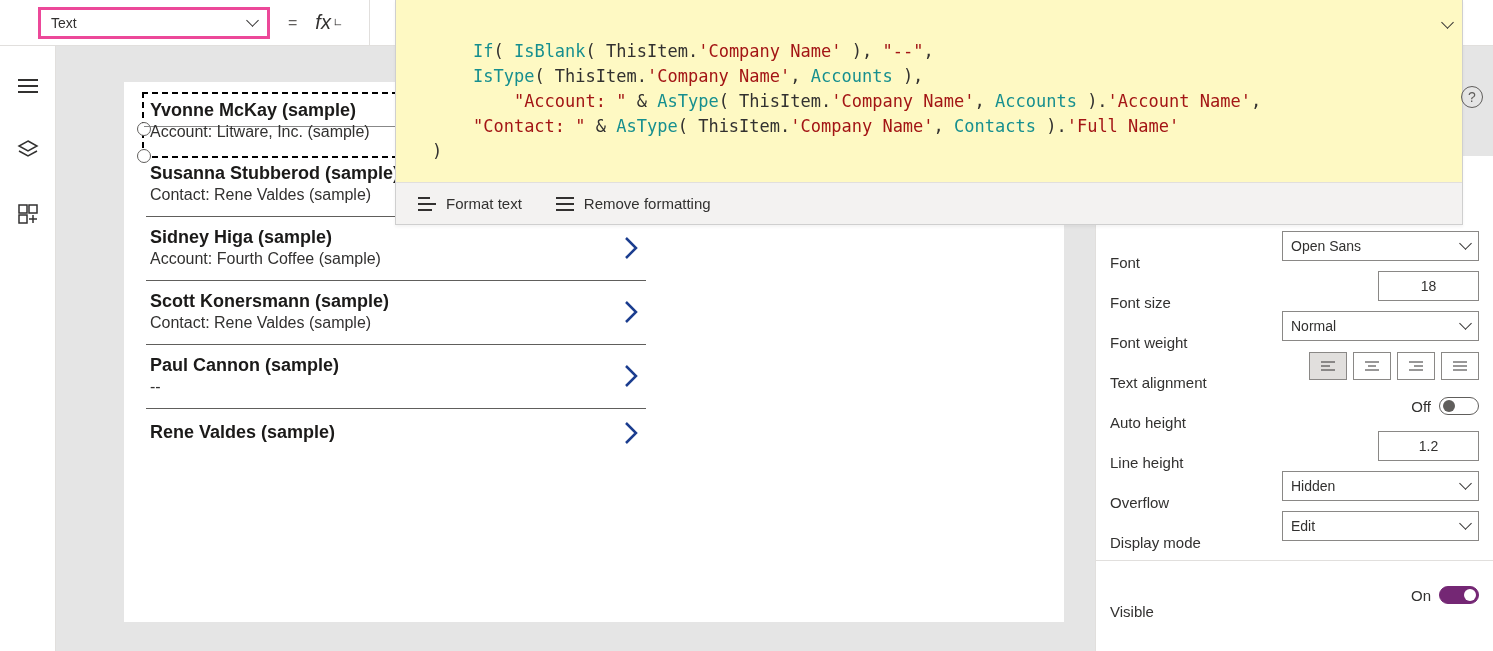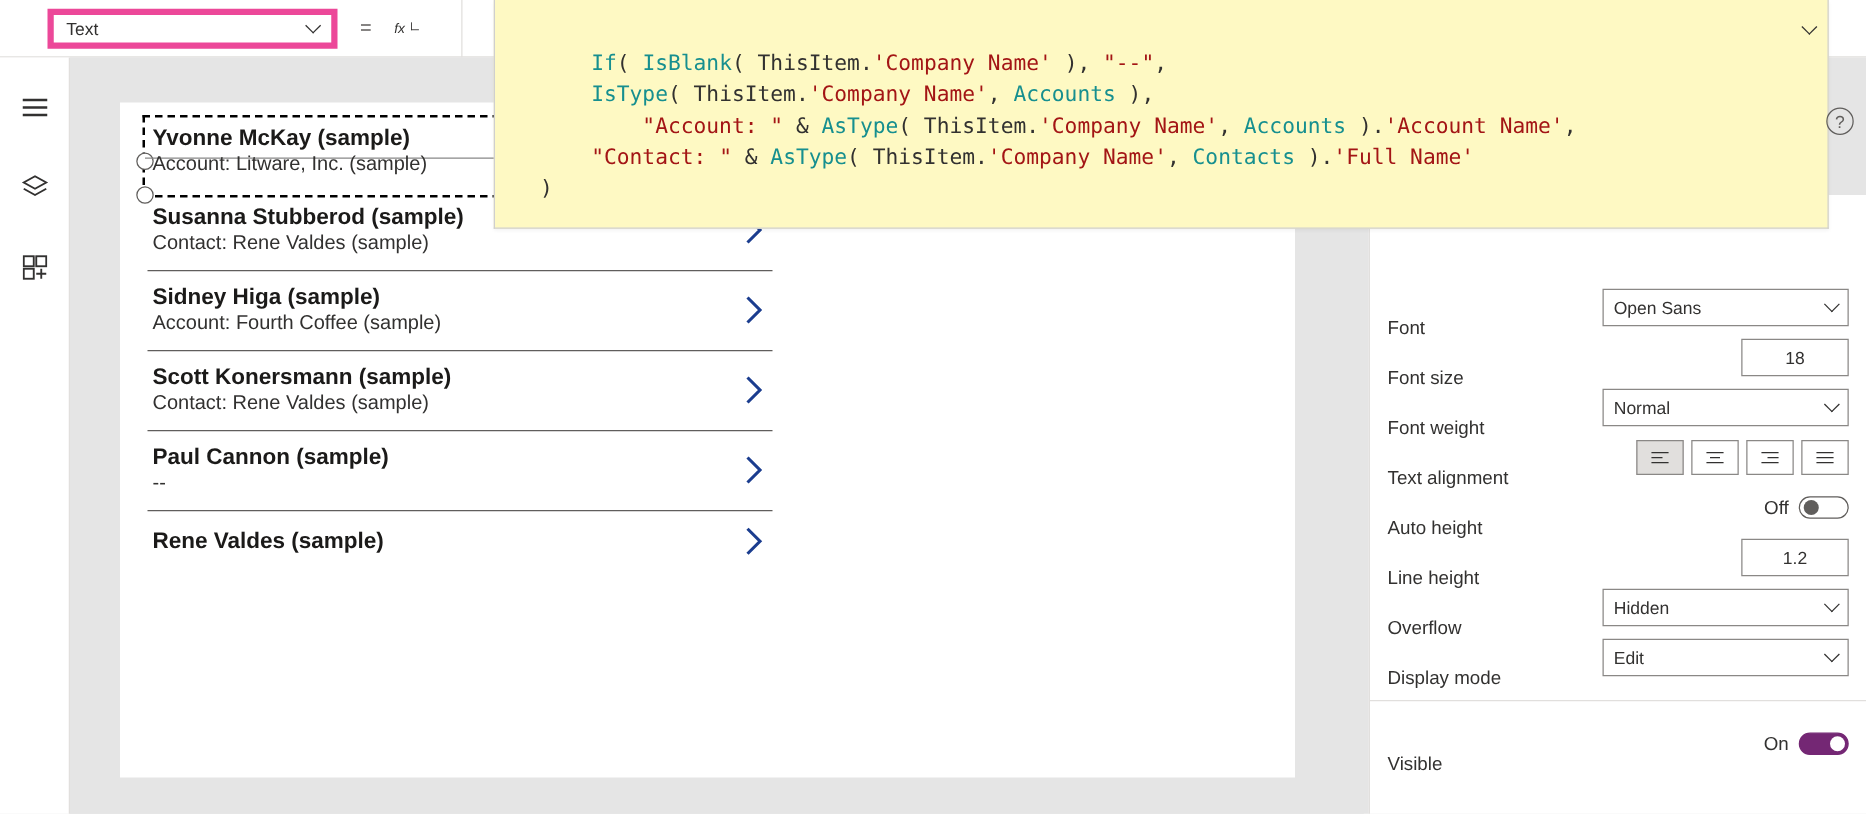--- a/index.html
+++ b/index.html
@@ -1,60 +1,60 @@
 <!DOCTYPE html>
 <html><head>
 <meta charset="utf-8">
 <style>
 * { box-sizing: border-box; margin: 0; padding: 0; }
 body { font-family: "Segoe UI", Arial, sans-serif; font-size: 14px; color: #323130; background: #e5e5e5; width: 1493px; height: 651px; overflow: hidden; position: relative; }
 
 
 .topbar { position: absolute; top: 0; left: 0; right: 0; height: 46px; background: #fff; display: flex; align-items: center; border-bottom: 1px solid #e1dfdd; }
 .topbar-inner { display: flex; align-items: center; padding-left: 38px; gap: 14px; }
-.prop-select { width: 232px; height: 32px; border: 5px solid #ec4899; display: flex; align-items: center; justify-content: space-between; padding: 0 10px; background: #fff; font-size: 14px; }
+.prop-select { width: 232px; height: 32px; border: 3px solid #ec4899; display: flex; align-items: center; justify-content: space-between; padding: 0 10px; background: #fff; font-size: 14px; }
 .equals { font-size: 16px; color: #605e5c; padding: 0 4px; }
-.fx { width: 44px; display: flex; align-items: center; font-style: italic; font-size: 11px; color: #323130; gap: 2px; }
+.fx { width: 44px; display: flex; align-items: center; font-style: italic; font-size: 20px; color: #323130; gap: 2px; }
 .fx-wrap { border-right: 1px solid #e1dfdd; height: 46px; display:flex; align-items:center; padding-right:10px; }
 
 
 .leftrail { position: absolute; left: 0; top: 46px; bottom: 0; width: 56px; background: #fff; border-right: 1px solid #e1dfdd; display:flex; flex-direction:column; align-items:center; padding-top:28px; gap:40px;}
 .rail-icon { width:24px; height:24px; display:flex; align-items:center; justify-content:center; color:#323130; }
 
 
 .formula-pane { position: absolute; left: 395px; right: 30px; top: 0; background: #fef9c3; border: 1px solid #cfcfcf; border-top:none; z-index: 10; box-shadow: 0 2px 3px rgba(0,0,0,0.05); }
 .formula-code { font-family: Consolas, monospace; font-size: 17px; line-height: 25px; padding: 14px 40px 18px 36px; white-space: pre; position: relative; }
 .formula-expand { position:absolute; top:12px; right:10px; color:#605e5c; }
 .formula-toolbar { height: 42px; border-top: 1px solid #e1dfdd; background:#f3f2f1; display:flex; align-items:center; padding-left: 22px; gap: 34px; }
 .ft-btn { display:flex; align-items:center; gap:10px; font-size:15px; color:#323130; }
 .ft-icon { width:18px; height:14px; display:flex; flex-direction:column; justify-content:space-between; }
 .ft-icon span { height:2px; background:#323130; }
 
 .k-teal { color:#168f8f; }
 .k-red { color:#a31515; }
 
 
 .canvas-bg { position:absolute; left:56px; right:402px; top:46px; bottom:0; background:#e5e5e5; padding: 36px 40px; }
-.app-screen { width: 940px; height: 540px; background:#fff; position:relative; }
+.app-screen { width: 940px; height: 540px; background:#fff; position:relative;margin-left:28px; }
 .gallery { position:absolute; left:22px; top:14px; width:500px; }
 .gallery-item { border-bottom: 1px solid #605e5c; padding: 10px 4px 12px 4px; display:flex; align-items:center; justify-content:space-between; }
 .gitem-text .title { font-size: 18px; font-weight:600; color:#1b1a19; }
 .gitem-text .sub { font-size: 16px; color:#323130; margin-top:2px; }
 .chev { color:#1b3d8f; }
 
 
 .selected-box { border: 2px dashed #000; position:absolute; left:18px; top:10px; width:376px; height:66px; }
 .handle { width:14px; height:14px; border:1px solid #605e5c; background:#fff; border-radius:50%; position:absolute; }
 
 
 .props { position:absolute; right:0; top:156px; bottom:0; width:398px; background:#fff; border-left:1px solid #e1dfdd; padding: 40px 14px 0 14px; overflow:hidden; }
 .prop-row { display:flex; align-items:center; justify-content:space-between; height:40px; font-size:15px; }
 .prop-row label { color:#323130;margin-top:32px; }
 .prop-input { height:30px; border:1px solid #8a8886; padding:0 8px; background:#fff; font-size:14px; display:flex; align-items:center; justify-content:space-between; }
-.prop-input.sm { width:86px; justify-content:center; }
+.prop-input.sm { width:101px; justify-content:center; }
 .prop-input.md { width:197px; }
 .btn-group { display:flex; gap:6px; }
 .btn-tog { width:38px; height:28px; border:1px solid #8a8886; display:flex; align-items:center; justify-content:center; background:#fff; font-size:14px; }
 .btn-tog.active { background:#e1dfdd; }
 .toggle { display:flex; align-items:center; gap:8px; }
 .toggle-track { width:40px; height:18px; border-radius:10px; background:#fff; border:1px solid #605e5c; position:relative; }
 .toggle-track.on { background:#742774; border-color:#742774; }
 .toggle-knob { width:12px; height:12px; border-radius:50%; background:#605e5c; position:absolute; top:2px; left:3px; }
 .toggle-track.on .toggle-knob { background:#fff; left:24px; }
 .sep { height:1px; background:#e1dfdd; margin: 14px -14px; }
@@ -111,20 +111,38 @@
   </div>
 </div>
 
 <div class="formula-pane">
   <div class="formula-code">
     <span class="formula-expand chevron-down"></span><span class="k-teal">If</span><span>(</span><span class="k-teal"> IsBlank</span><span>( ThisItem.</span><span class="k-red">'Company Name'</span><span> ), </span><span class="k-red">"--"</span><span>,</span>
     <span class="k-teal">IsType</span><span>( ThisItem.</span><span class="k-red">'Company Name'</span><span>, </span><span class="k-teal">Accounts</span><span> ),</span>
         <span class="k-red">"Account: "</span><span> &amp; </span><span class="k-teal">AsType</span><span>( ThisItem.</span><span class="k-red">'Company Name'</span><span>, </span><span class="k-teal">Accounts</span><span> ).</span><span class="k-red">'Account Name'</span><span>,</span>
     <span class="k-red">"Contact: "</span><span> &amp; </span><span class="k-teal">AsType</span><span>( ThisItem.</span><span class="k-red">'Company Name'</span><span>, </span><span class="k-teal">Contacts</span><span> ).</span><span class="k-red">'Full Name'</span>
 <span>)</span></div>
+  <div class="formula-toolbar">
+    <div class="ft-btn">
+      <div class="ft-icon">
+          <span style="width:12px"></span>
+          <span style="width:18px"></span>
+          <span style="width:14px"></span>
+        </div>
+      <span>Format text</span>
+    </div>
+    <div class="ft-btn">
+      <div class="ft-icon">
+          <span style="width:18px"></span>
+          <span style="width:18px"></span>
+          <span style="width:18px"></span>
+        </div>
+      <span>Remove formatting</span>
+    </div>
+  </div>
 </div>
 
 <div class="canvas-bg">
   <div class="app-screen">
     <div class="selected-box">
       <div class="handle" style="left:-7px; top:28px;"></div>
       <div class="handle" style="right:-7px; top:28px;"></div>
       <div class="handle" style="left:-7px; bottom:-7px;"></div>
       <div class="handle" style="right:-7px; bottom:-7px;"></div>
       <div style="position:absolute; left:0; right:0; top:32px; border-top:1px solid #888;"></div>

